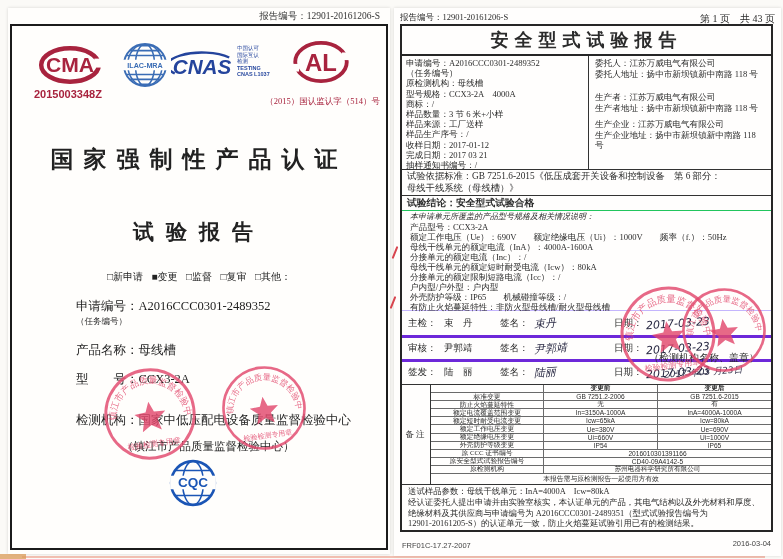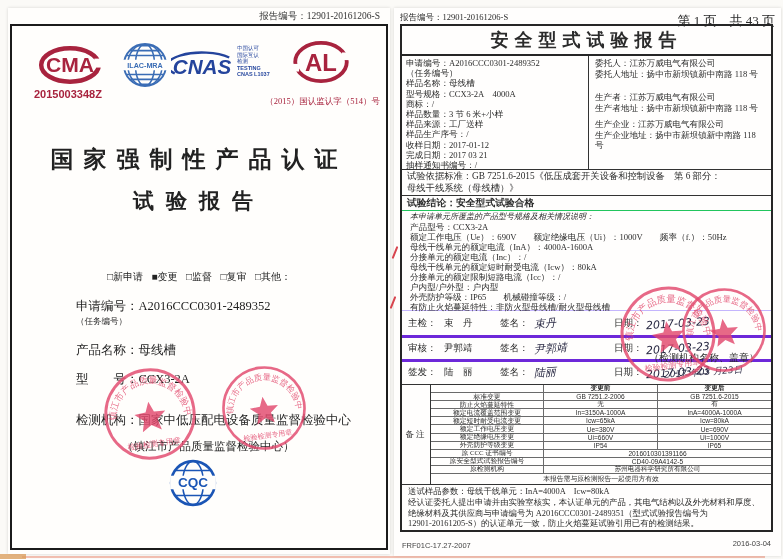--- a/index.html
+++ b/index.html
@@ -14,21 +14,21 @@
   .lp-frame{position:absolute;left:2px;top:16px;right:2px;bottom:4px;border:2px solid #1b1b1b;}
   #cmaLogo{position:absolute;left:30px;top:36px;width:64px;height:42px;}
   #cmaCert{position:absolute;left:26px;top:80px;font-size:11px;font-weight:bold;color:#a8233e;font-family:"Liberation Sans",sans-serif;}
   #ilacLogo{position:absolute;left:114px;top:34px;width:46px;height:46px;}
   #cnasLogo{position:absolute;left:163px;top:40px;width:62px;height:34px;}
   #cnasBlock{position:absolute;left:229px;top:37px;font-size:5.5px;line-height:6.6px;color:#2a4aa0;font-family:"Liberation Sans",sans-serif;}
   #cnasBlock .b{font-weight:bold;}
   #alLogo{position:absolute;left:284px;top:33px;width:58px;height:42px;}
   #alCert{position:absolute;right:10px;top:88px;font-size:8.5px;color:#a8233e;}
   .lp-title1{position:absolute;left:0;right:0;top:136px;text-align:center;font-size:23px;letter-spacing:10px;font-weight:600;color:#222;}
-  .lp-title2{position:absolute;left:0;right:0;top:179px;text-align:center;font-size:21px;letter-spacing:12px;font-weight:600;color:#222;}
+  .lp-title2{position:absolute;left:0;right:0;top:210px;text-align:center;font-size:21px;letter-spacing:12px;font-weight:600;color:#222;}
   .lp-checks{position:absolute;left:0;right:0;top:262px;text-align:center;font-size:10px;color:#222;}
   .lp-checks .item{margin:0 3px;white-space:nowrap;}
   .lp-fields{position:absolute;left:68px;top:290px;font-size:12.5px;color:#1e1e1e;}
   .lp-fields p{margin:0;}
   .f-note{font-size:8.5px;margin-top:1px!important;}
   .f-prod{margin-top:14px!important;}
   .f-model{margin-top:12px!important;}
   .f-agency{margin-top:24px!important;}
   .f-agency-sub{margin-top:10px!important;margin-left:46px!important;font-size:11.5px;}
   #cqcLogo{position:absolute;left:160px;top:450px;width:50px;height:50px;}
@@ -36,21 +36,21 @@
   
   .stamp{position:absolute;color:rgba(226,72,108,.82);}
   .stamp svg{transform:rotate(-8deg);}
   #lpStamp1{left:94px;top:358px;width:96px;height:96px;}
   #lpStamp2{left:212px;top:356px;width:88px;height:88px;}
   #rpStamp1{left:224px;top:276px;width:100px;height:100px;}
   #rpStamp2{left:286px;top:278px;width:88px;height:88px;}
 
   
   .rp-head-left{position:absolute;left:6px;top:4px;font-size:8.5px;border-bottom:1px solid #555;padding-bottom:1px;}
-  .rp-head-right{position:absolute;right:6px;top:4px;font-size:13px;}
+  .rp-head-right{position:absolute;right:6px;top:4px;font-size:10px;}
   .rp-box{position:absolute;left:6px;top:16px;width:373px;height:508px;border:2px solid #262626;display:flex;flex-direction:column;box-sizing:border-box;}
   .sec-title{height:28px;line-height:28px;text-align:center;font-size:18px;font-weight:700;letter-spacing:6px;border-bottom:2px solid #262626;flex:none;}
   .sec-info{height:114px;display:flex;border-bottom:1px solid #333;font-size:8.6px;flex:none;box-sizing:border-box;}
   .sec-info p{margin:0;}
   .info-l{width:186px;padding:2px 4px;line-height:10.2px;box-sizing:border-box;}
   .info-r{flex:1;border-left:1px solid #333;padding:2px 6px;line-height:10.5px;}
   .info-r p:nth-of-type(3){margin-top:13px;}
   .info-r p:nth-of-type(5){margin-top:6px;}
   .sec-std{height:26px;padding:1px 5px;font-size:9.3px;line-height:11.5px;border-bottom:1px solid #333;flex:none;box-sizing:border-box;}
   .sec-std p{margin:0;}
@@ -195,21 +195,21 @@
     </div>
     <div class="rp-head-right">第 1 页　共 43 页</div>
 
     <div class="rp-box">
       <div class="sec-title">安全型式试验报告</div>
 
       <div class="sec-info">
         <div class="info-l">
           <p>申请编号：A2016CCC0301-2489352</p>
           <p>（任务编号）</p>
-          <p>样品名称：母线槽</p>
+          <p>原检测机构：母线槽</p>
           <p>型号规格：CCX3-2A　4000A</p>
           <p>商标：/</p>
           <p>样品数量：3 节 6 米+小样</p>
           <p>样品来源：工厂送样</p>
           <p>样品生产序号：/</p>
           <p>收样日期：2017-01-12</p>
           <p>完成日期：2017 03 21</p>
           <p>抽样通知书编号：/</p>
         </div>
         <div class="info-r">

